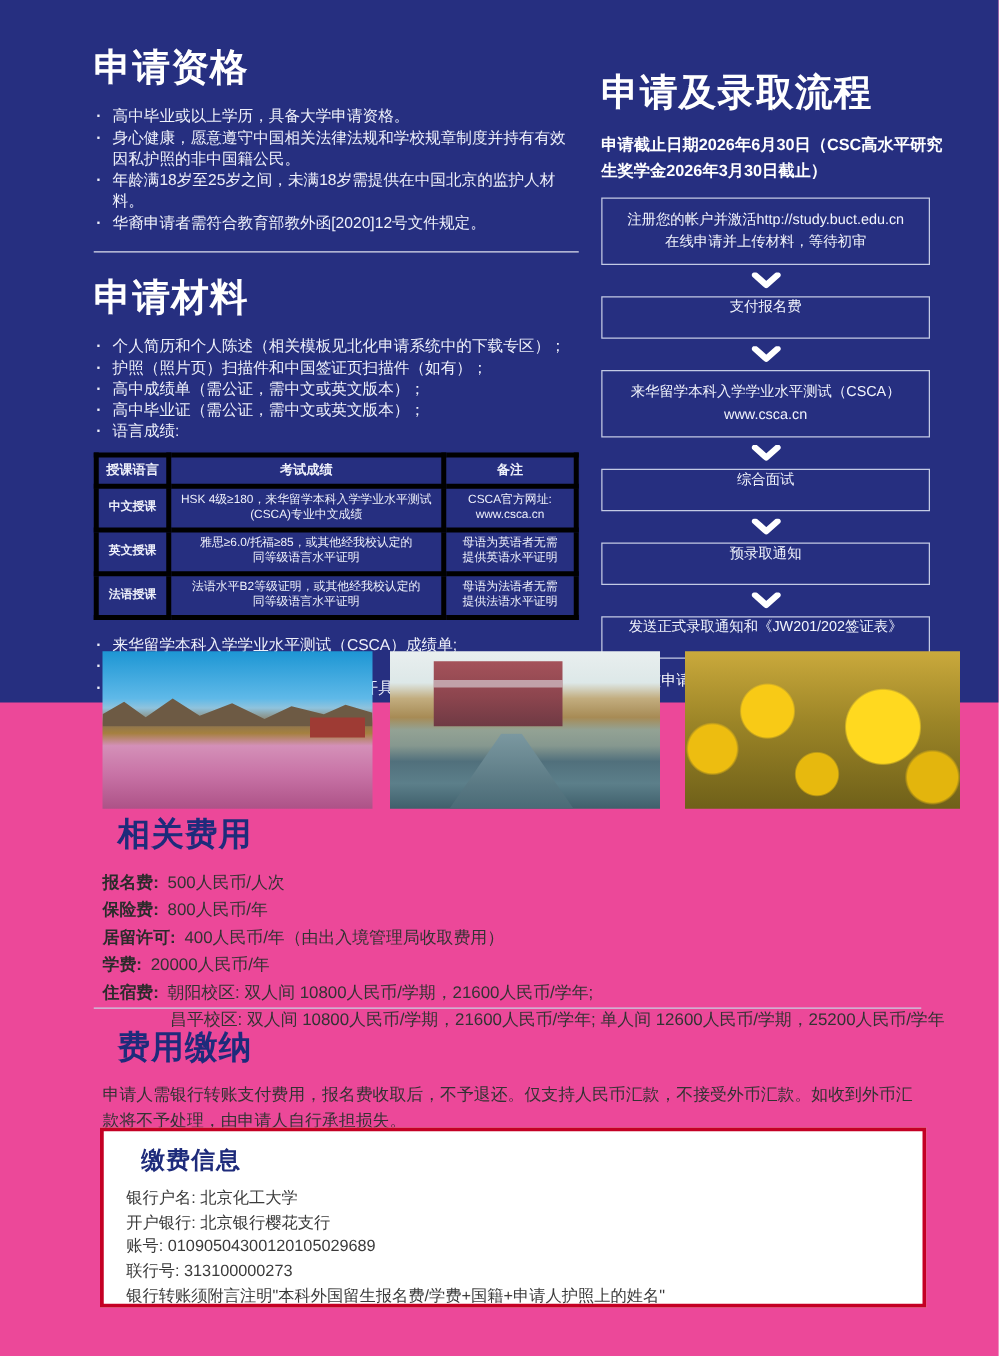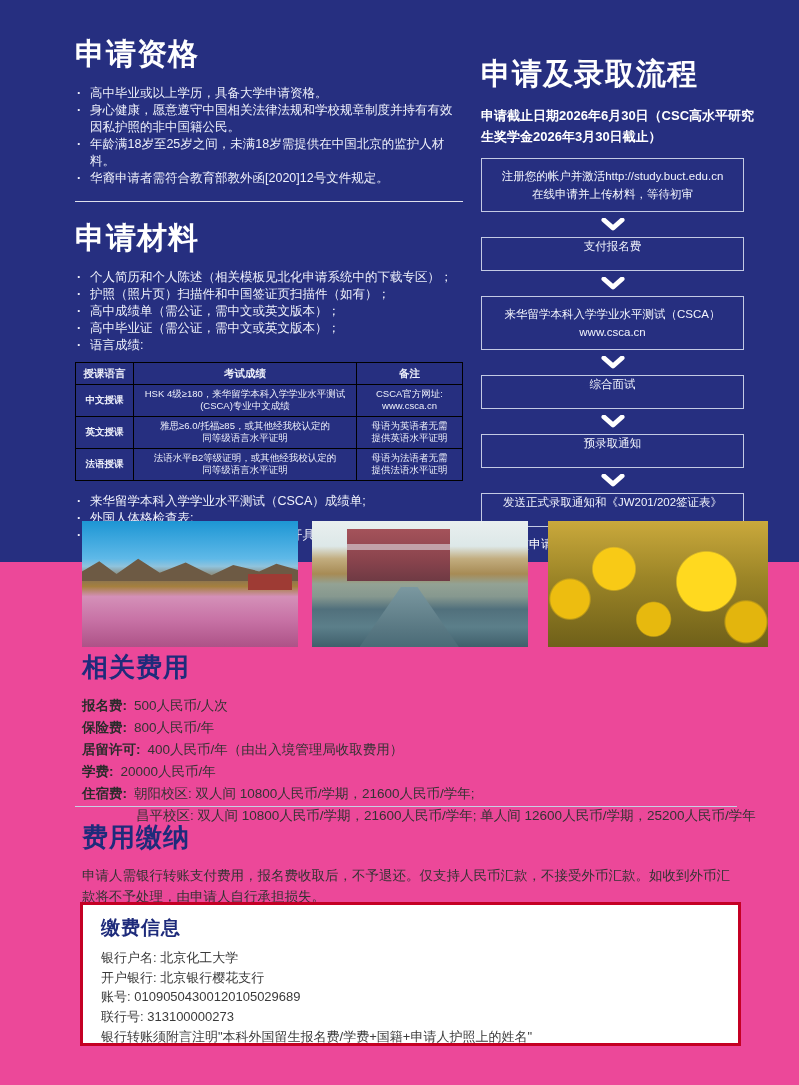--- a/index.html
+++ b/index.html
@@ -18,21 +18,21 @@
   .bullets { list-style:none; }
   .bullets li {
     position:relative; padding-left:15px; font-size:12.5px; line-height:17px; color:#eef0fa;
   }
   .bullets li::before { content:"·"; position:absolute; left:2px; top:0; font-weight:bold; color:#eef0fa; }
   .divider { border:none; border-top:1px solid rgba(255,255,255,.85); margin:14px 0 16px 0; }
 
   
   .lang-table { width:100%; border-collapse:collapse; margin:8px 0 12px 0; }
   .lang-table th, .lang-table td {
-    border:1px solid #000000; color:#eef0fa; font-size:9.5px; line-height:12.5px;
+    border:4px solid #000000; color:#eef0fa; font-size:9.5px; line-height:12.5px;
     text-align:center; vertical-align:middle; padding:3px 2px; white-space:pre-line;
   }
   .lang-table th { font-size:10.5px; font-weight:bold; padding:4px 2px; }
   .lang-table .c1 { width:58px; font-weight:bold; }
   .lang-table .c3 { width:106px; }
 
   
   .deadline { width:292px; font-size:13px; font-weight:bold; line-height:21px; white-space:pre-line; margin-bottom:11px; }
   .flow-box {
     border:1px solid #c3cae4; color:#f2f4fc; text-align:center;
@@ -64,21 +64,21 @@
     background:
       radial-gradient(circle at 72% 48%, #ffd91f 0 17%, rgba(0,0,0,0) 18%),
       radial-gradient(circle at 30% 38%, #f8ca16 0 12%, rgba(0,0,0,0) 13%),
       radial-gradient(circle at 10% 62%, #edbd10 0 9%,  rgba(0,0,0,0) 10%),
       radial-gradient(circle at 48% 78%, #e7b90e 0 11%, rgba(0,0,0,0) 12%),
       radial-gradient(circle at 90% 80%, #e3b50d 0 9%,  rgba(0,0,0,0) 10%),
       linear-gradient(180deg,#caa93c 0%,#9c8527 45%,#6f6019 100%);
   }
 
   
-  .navy-title { font-size:26px; font-weight:bold; color:#1e2b7b; letter-spacing:1px; }
+  .navy-title { font-size:26px; font-weight:bold; color:#1e2b7b; letter-spacing:1px;margin-left:12px; }
   .fees { position:absolute; top:650px; left:82px; width:715px; }
   .fee-rows { margin-top:10px; }
   .fee-row { display:flex; font-size:13.5px; line-height:22px; color:#333333; }
   .fee-label { font-weight:bold; color:#2b2b2b; white-space:pre; margin-right:7px; }
   .fee-indent { padding-left:54px; }
   .light-divider { position:absolute; top:806px; left:75px; width:662px; border:none; border-top:1px solid #c9cfe4; }
 
   .payment { position:absolute; top:820px; left:82px; width:660px; }
   .payment p { margin-top:10px; font-size:13.5px; line-height:21px; color:#333333; }
 

